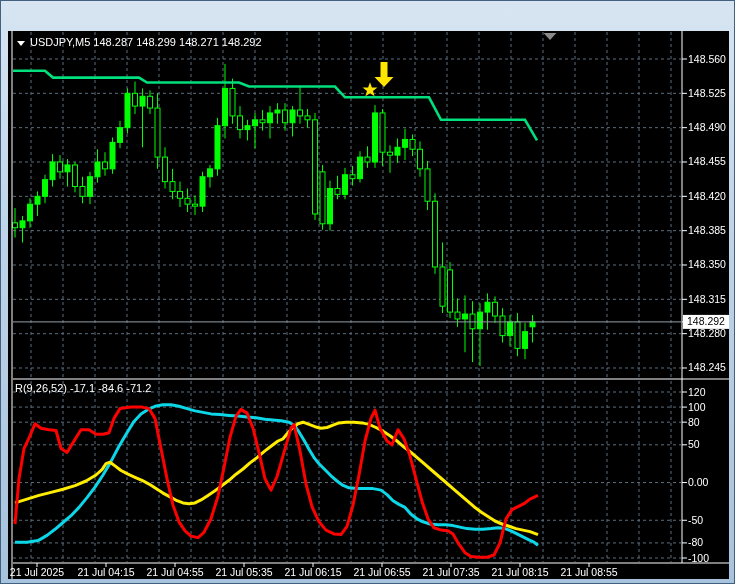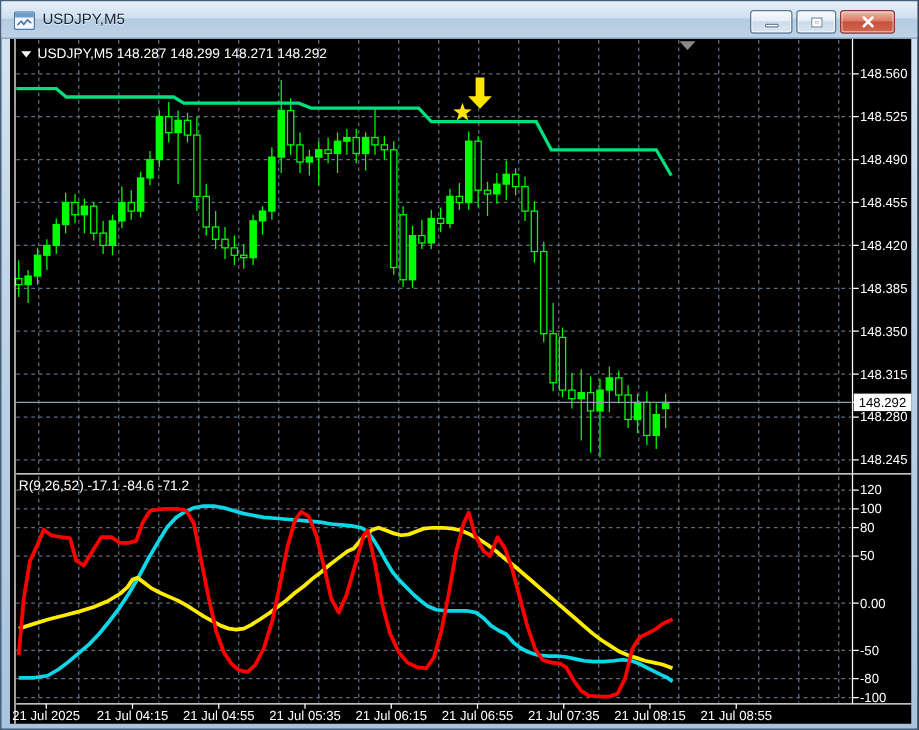--- a/index.html
+++ b/index.html
@@ -312,36 +312,13 @@
       <line x1="681" y1="320.8946000000007" x2="686" y2="320.8946000000007" stroke="#ffffff" stroke-width="1"></line>
       <rect x="682" y="313.8946000000007" width="46" height="14" fill="#ffffff"></rect>
       <text x="686" y="324.3946000000007" fill="#000000" font-size="10.5" text-anchor="start">148.292</text>
       <polygon points="16,40 24,40 20,45" fill="#ffffff"></polygon>
       <text x="29" y="45" fill="#ffffff" font-size="11" text-anchor="start">USDJPY,M5  148.287 148.299 148.271 148.292</text>
       <text x="14" y="391" fill="#ffffff" font-size="11" text-anchor="start">R(9,26,52) -17.1 -84.6 -71.2</text>
       <rect x="681" y="30" width="47" height="532" fill="transparent"></rect>
       <rect x="12" y="562" width="668" height="16" fill="transparent"></rect>
     </svg>
 
-  <div class="titlebar">
-    <div class="app-icon">
-      <svg width="17" height="15" viewBox="0 0 17 15">
-        <rect x="0.5" y="0.5" width="16" height="14" rx="1.5" fill="#f4f8fc" stroke="#4d79a6"></rect>
-        <rect x="1" y="1" width="15" height="4" fill="#6f9cc9"></rect>
-        <path d="M3 11 L6 8 L8 10.5 L11 7 L14 9.5" stroke="#4d79a6" stroke-width="1.4" fill="none"></path>
-      </svg>
-    </div>
-    <div class="title">USDJPY,M5</div>
-    <div class="buttons">
-      <div class="btn min">
-        <span class="glyph-min"></span>
-      </div>
-      <div class="btn res">
-        <span class="glyph-res"></span>
-      </div>
-      <div class="btn close">
-        <svg class="x" viewBox="0 0 11 11">
-          <path d="M2 2 L9 9 M9 2 L2 9" stroke="#ffffff" stroke-width="2" stroke-linecap="round"></path>
-        </svg>
-      </div>
-    </div>
-  </div>
 </div>
 
 </body></html>

